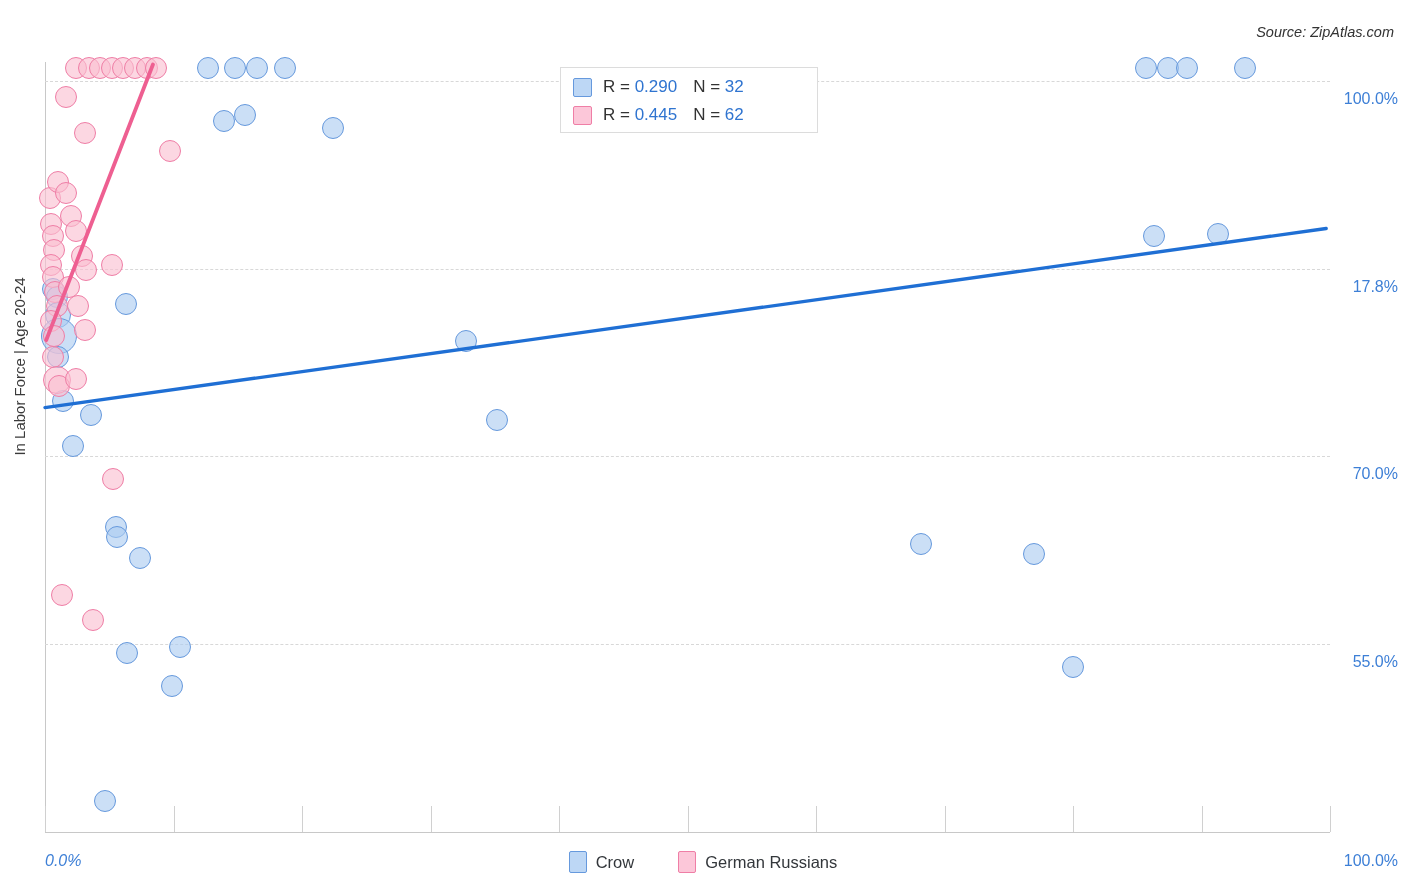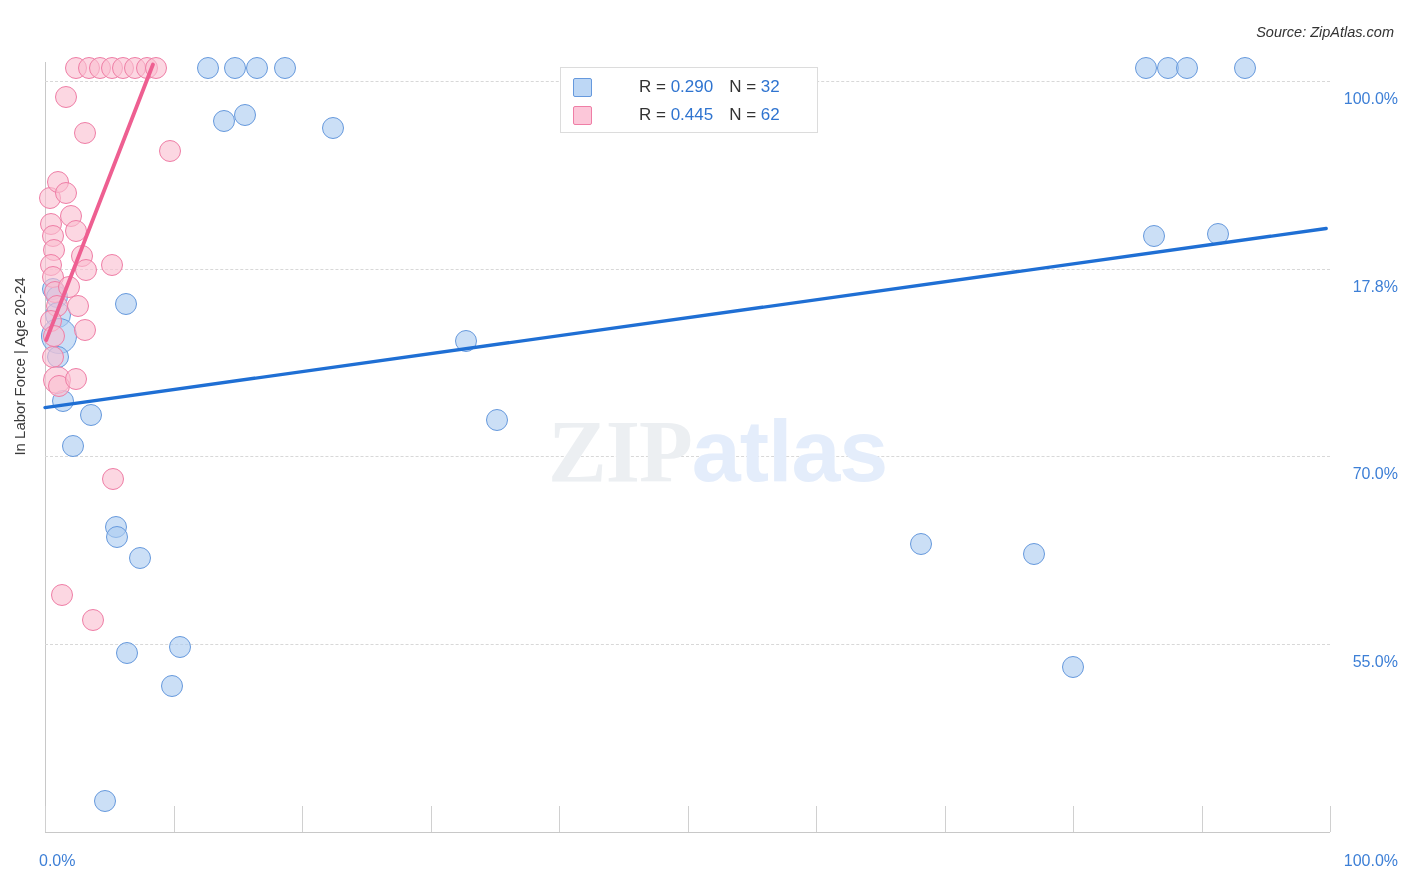--- a/index.html
+++ b/index.html
@@ -49,21 +49,21 @@
   }
   .ytick-label{
     position:absolute;right:8px;
     font-size:16px;color:#3d7fd6;
     white-space:nowrap;text-align:right;
   }
   .xtick-label{
     position:absolute;top:852px;
     font-size:16px;color:#3d7fd6;white-space:nowrap;
   }
-  .x-left{left:39px;}
+  .x-left{left:45px;font-style:italic;}
   .x-right{right:8px;}
 
   
   .watermark{
     position:absolute;left:548px;top:400px;
     font-size:88px;font-weight:bold;
     letter-spacing:-1px;
     pointer-events:none;user-select:none;
     white-space:nowrap;
   }
@@ -79,21 +79,21 @@
   svg.lines{position:absolute;left:0;top:0;width:1406px;height:892px;pointer-events:none;}
 
   
   .rn-box{
     position:absolute;left:560px;top:67px;
     width:258px;height:66px;
     background:#ffffff;border:1px solid #dcdcdc;
     box-sizing:border-box;
     padding:5px 12px;
   }
-  .rn-row{display:flex;align-items:center;height:28px;gap:36px;}
+  .rn-row{display:flex;align-items:center;height:28px;}
   .sw{width:19px;height:19px;border-radius:2px;box-sizing:border-box;margin-right:11px;}
   .sw-blue{background:#bdd7f5;border:1px solid #6699dd;}
   .sw-pink{background:#fcc7d9;border:1px solid #ef7ea6;}
   .rn-txt{font-size:17px;color:#333;white-space:nowrap;}
   .rn-val{color:#2f74d0;}
   .rn-gap{display:inline-block;width:16px;}
 
   
   .blegend{
     position:absolute;left:0;top:851px;width:1406px;
@@ -137,23 +137,20 @@
       <div class="ytick-label" style="top: 277.585px;">17.8%</div>
       <div class="ytick-label" style="top: 465.39px;">70.0%</div>
       <div class="ytick-label" style="top: 653.195px;">55.0%</div>
     </div>
 
   <div class="ylabel">In Labor Force | Age 20-24</div>
 
   <div class="xtick-label x-left">0.0%</div>
   <div class="xtick-label x-right">100.0%</div>
 
-  <div class="watermark">
-    <span class="wm-zip">ZIP</span><span class="wm-atlas">atlas</span>
-  </div>
 
   <div id="points-layer">
       <div class="pt pt-blue" style="left: 41.71px; top: 277.618px; width: 22px; height: 22px;"></div>
       <div class="pt pt-blue" style="left: 45.565px; top: 286.382px; width: 22px; height: 22px;"></div>
       <div class="pt pt-blue" style="left: 44.85px; top: 301.911px; width: 26px; height: 26px;"></div>
       <div class="pt pt-blue" style="left: 41.135px; top: 318.195px; width: 36px; height: 36px;"></div>
       <div class="pt pt-blue" style="left: 46.85px; top: 346.48px; width: 22px; height: 22px;"></div>
       <div class="pt pt-blue" style="left: 51.99px; top: 390.301px; width: 22px; height: 22px;"></div>
       <div class="pt pt-blue" style="left: 80.26px; top: 404.073px; width: 22px; height: 22px;"></div>
       <div class="pt pt-blue" style="left: 62.27px; top: 435.374px; width: 22px; height: 22px;"></div>
@@ -232,14 +229,24 @@
     <div class="rn-row">
       <span class="sw sw-blue"></span>
       <span class="rn-txt"><span>R = </span><span class="rn-val">0.290</span><span class="rn-gap"></span><span>N = </span><span class="rn-val">32</span></span>
     </div>
     <div class="rn-row">
       <span class="sw sw-pink"></span>
       <span class="rn-txt"><span>R = </span><span class="rn-val">0.445</span><span class="rn-gap"></span><span>N = </span><span class="rn-val">62</span></span>
     </div>
   </div>
 
+  <div class="blegend">
+    <div class="bl-item">
+      <span class="bl-sw" style="background:#bdd7f5;border:1px solid #6699dd;"></span>
+      <span class="bl-label">Crow</span>
+    </div>
+    <div class="bl-item">
+      <span class="bl-sw" style="background:#fcc7d9;border:1px solid #ef7ea6;"></span>
+      <span class="bl-label">German Russians</span>
+    </div>
+  </div>
 
 </div>
 
 </body></html>

